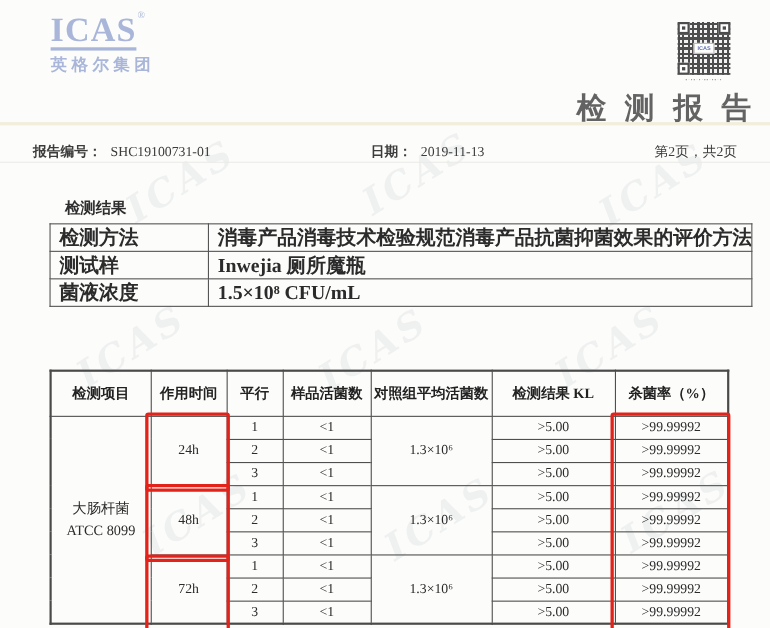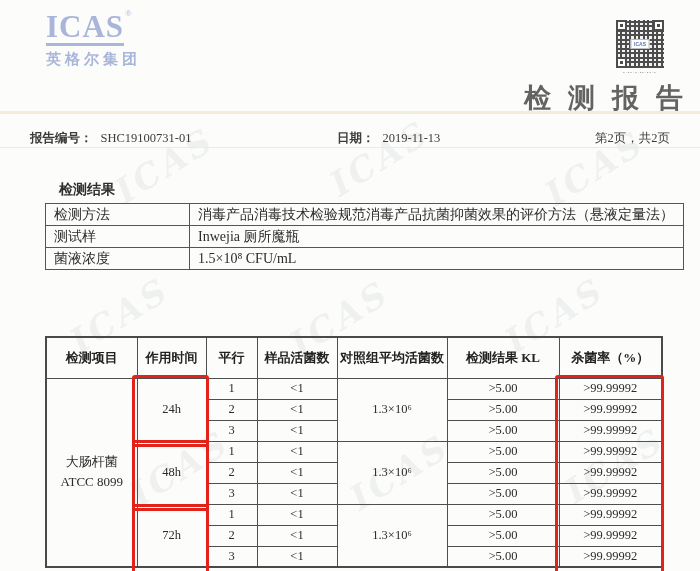--- a/index.html
+++ b/index.html
@@ -85,22 +85,22 @@
     position:absolute;left:59px;top:181px;
     font-size:14px;font-weight:bold;color:#2e2e2e;z-index:2;
   }
   
   .info-table{
     position:absolute;left:45px;top:203px;z-index:2;
     border-collapse:collapse;table-layout:fixed;width:639px;
   }
   .info-table td{
     border:1px solid #555;height:21px;
-    font-size:14px;color:#2b2b2b;
-    padding:0 8px;white-space:nowrap;overflow:hidden;
+    font-size:18px;color:#2b2b2b;
+    padding:0 8px;white-space:nowrap;overflow:hidden;font-weight:bold;
   }
   .info-table td.lbl{width:127px;}
   
   .results-table{
     position:absolute;left:45px;top:336px;z-index:2;
     border-collapse:collapse;table-layout:fixed;width:616px;
     border:2px solid #4a4a4a;
   }
   .results-table th,.results-table td{
     border:1px solid #4f4f4f;text-align:center;vertical-align:middle;

